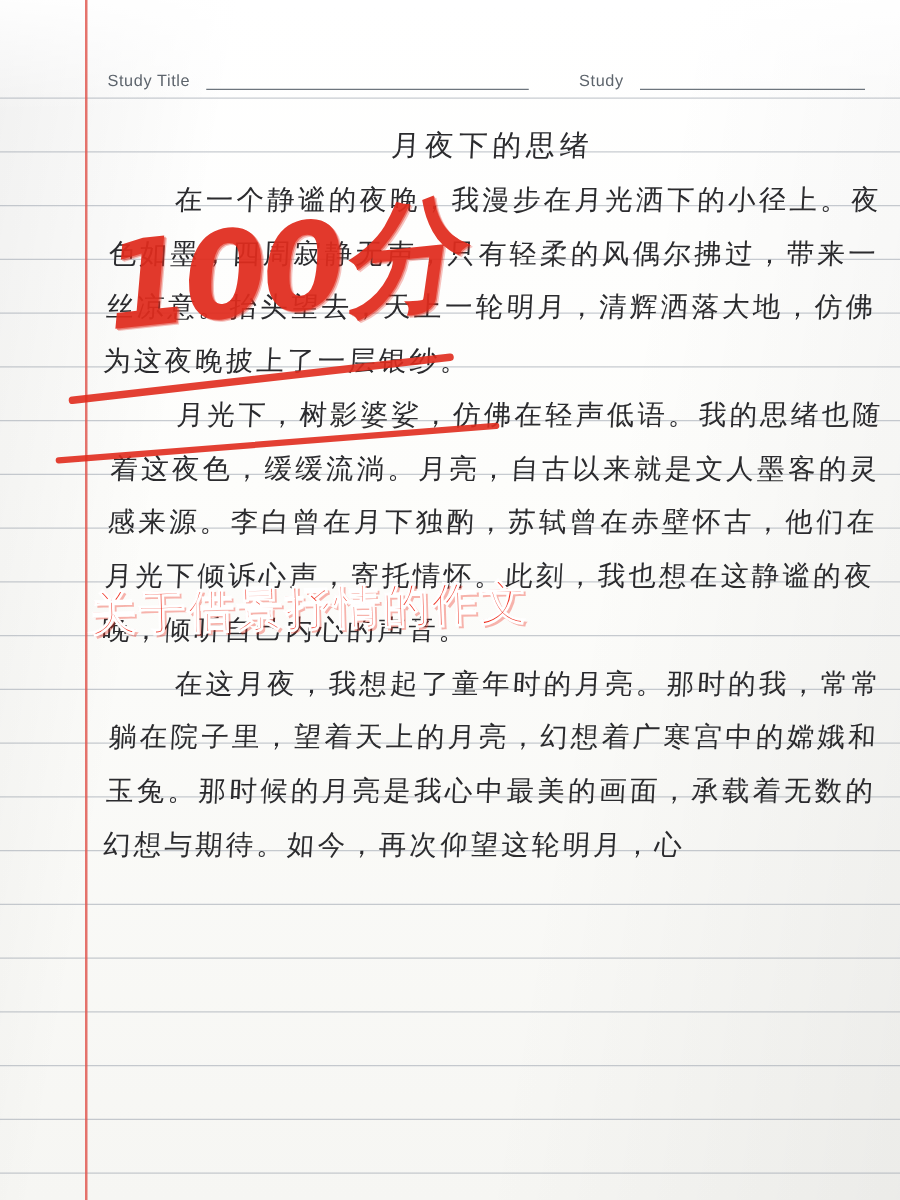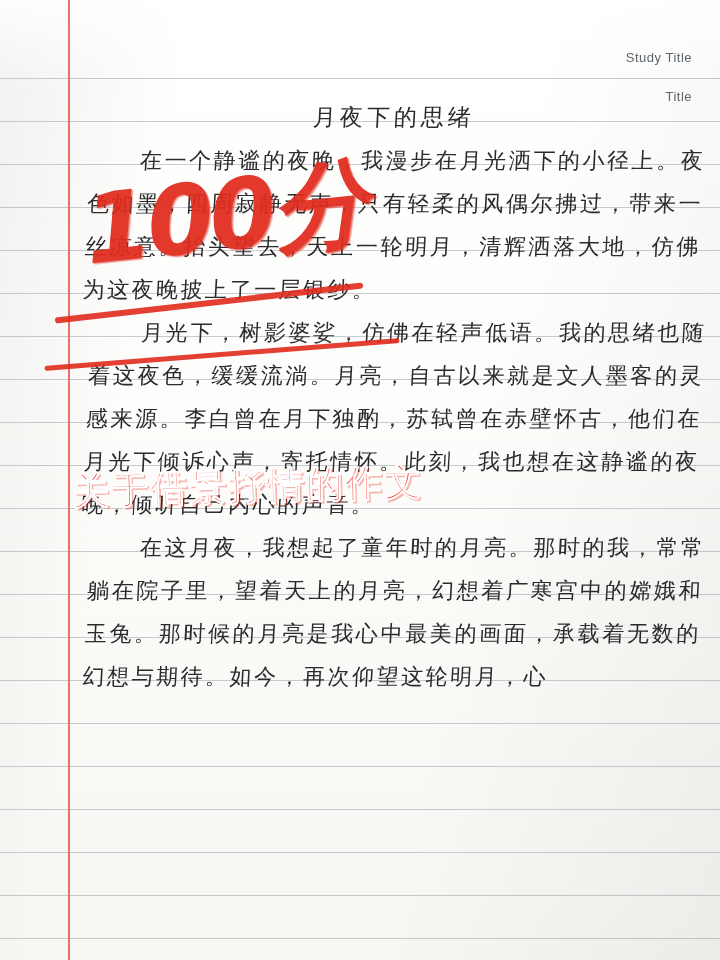--- a/index.html
+++ b/index.html
@@ -57,24 +57,23 @@
 
   
   .header {
     position: absolute;
     top: 50px;
     left: 86px;
     right: 28px;
     height: 22px;
     display: flex;
     align-items: flex-end;
-    gap: 3px;
+    gap: 13px;
     font-size: 13px;
     color: #5d646c;
-    flex-direction: column;
   }
   .header .label {
     white-space: nowrap;
     letter-spacing: .5px;
   }
   .header .blank {
     flex: 1 1 auto;
     border-bottom: 1px solid #6d757d;
     height: 12px;
   }
@@ -186,21 +185,21 @@
       <div class="rule" style="top: 852px;"></div>
       <div class="rule" style="top: 895px;"></div>
       <div class="rule" style="top: 938px;"></div>
     </div>
   <div class="margin-line left"></div>
 
   <div class="header">
     <span class="label">Study Title</span>
     <span class="blank"></span>
     <span class="spacer"></span>
-    <span class="label">Title</span>
+    <span class="label">Study</span>
     <span class="blank short"></span>
   </div>
 
   <div class="sheet-text">
     <div class="doc-title">月夜下的思绪</div>
     <p class="para">在一个静谧的夜晚，我漫步在月光洒下的小径上。夜色如墨，四周寂静无声，只有轻柔的风偶尔拂过，带来一丝凉意。抬头望去，天上一轮明月，清辉洒落大地，仿佛为这夜晚披上了一层银纱。</p>
     <p class="para">月光下，树影婆娑，仿佛在轻声低语。我的思绪也随着这夜色，缓缓流淌。月亮，自古以来就是文人墨客的灵感来源。李白曾在月下独酌，苏轼曾在赤壁怀古，他们在月光下倾诉心声，寄托情怀。此刻，我也想在这静谧的夜晚，倾听自己内心的声音。</p>
     <p class="para">在这月夜，我想起了童年时的月亮。那时的我，常常躺在院子里，望着天上的月亮，幻想着广寒宫中的嫦娥和玉兔。那时候的月亮是我心中最美的画面，承载着无数的幻想与期待。如今，再次仰望这轮明月，心</p>
   </div>
 

